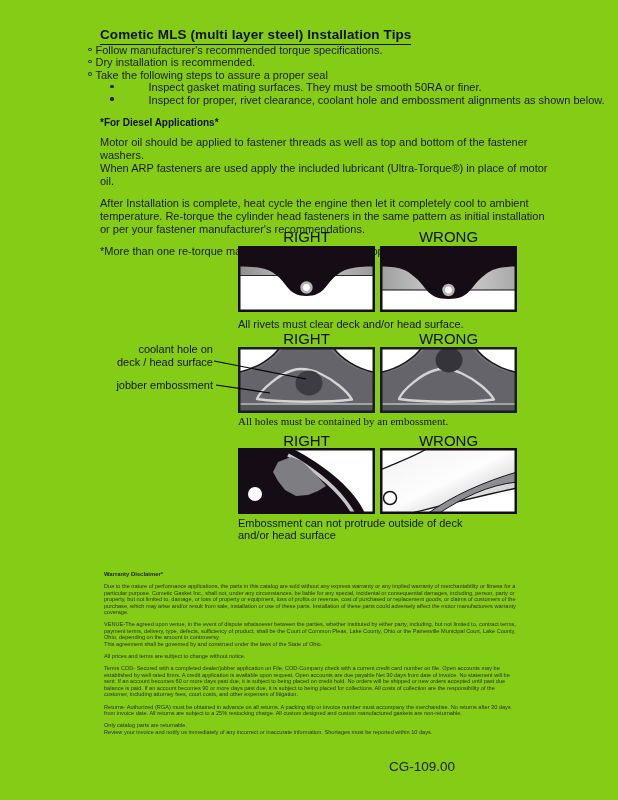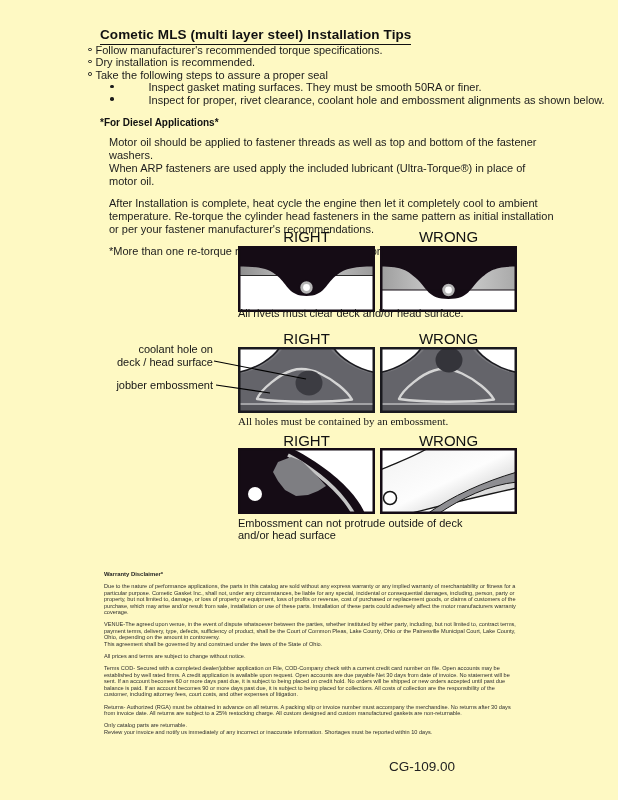--- a/index.html
+++ b/index.html
@@ -1,37 +1,37 @@
 <!DOCTYPE html>
 <html><head>
 <meta charset="utf-8">
 <style>
   * { margin:0; padding:0; box-sizing:border-box; }
   html,body { background:#fff; }
   body { font-family:"Liberation Sans","DejaVu Sans",sans-serif; color:#1a1a1a; }
-  .page { position:relative; width:618px; height:800px; background:#fef9c3; overflow:hidden; }
+  .page { position:relative; width:618px; height:800px; background:#84cc16; overflow:hidden; }
 
   
   .title-block { position:absolute; left:100px; top:25px; }
   .title { display:inline-block; font-size:13.5px; font-weight:700; color:#111;
            border-bottom:1.6px solid #111; padding-bottom:2px; letter-spacing:0.1px; }
 
   
   .tips { position:absolute; left:88px; top:44px; font-size:11px; line-height:12.4px; color:#1c1c1c; }
   .tip-row { display:flex; align-items:flex-start; }
   .tip-row.sub { padding-left:22px;gap:32px; }
   .b-ring { flex:0 0 auto; width:3.5px; height:3.5px; border:1px solid #1c1c1c; border-radius:50%;
             margin:3.5px 4px 0 0; }
   .b-dot  { flex:0 0 auto; width:3.5px; height:3.5px; background:#1c1c1c; border-radius:50%;
             margin:3.5px 3px 0 0; }
 
   
   .diesel { position:absolute; left:100px; top:116px; width:455px; font-size:11px; line-height:13px; }
   .diesel h2 { font-size:10px; font-weight:700; color:#111; margin-bottom:7px; }
-  .diesel p { white-space:pre-line; margin-bottom:9px; color:#1c1c1c;margin-left:9px; }
+  .diesel p { white-space:pre-line; margin-bottom:9px; color:#1c1c1c; }
 
   
   .dg-label { position:absolute; width:137px; text-align:center; font-size:15px; color:#111; }
   .dg-panel { position:absolute; width:137px; height:66px; }
   .dg-panel svg { display:block; width:137px; height:66px; }
   .dg-caption { position:absolute; left:238px; font-size:11px; line-height:12px; color:#161616;
                 white-space:pre-line; }
   .ann { position:absolute; width:161px; text-align:right; font-size:11px; line-height:12.5px;
          color:#161616; white-space:pre-line; }
   .leader-overlay { position:absolute; left:208px; top:345px; width:170px; height:60px; z-index:5;
@@ -122,21 +122,21 @@
       <rect x="0" y="18" width="137" height="26" fill="url(#gr1w)"></rect>
       <rect x="0" y="44" width="137" height="22" fill="#fff"></rect>
       <path d="M0,0 H137 V20.5 C114,20.5 109,25 100,33 C90,42 89,53 68.5,53 C48,53 47,42 37,33 C28,25 23,20.5 0,20.5 Z" fill="#150c15"></path>
       <line x1="0" y1="44" x2="137" y2="44" stroke="#150c15" stroke-width="1.2"></line>
       <circle cx="68.5" cy="44" r="7" fill="#b5b5b5" stroke="#150c15" stroke-width="1.6"></circle>
       <circle cx="68.5" cy="44" r="3.4" fill="#fff"></circle>
       <rect x="1.25" y="1.25" width="134.5" height="63.5" fill="none" stroke="#150c15" stroke-width="2.5"></rect>
     </svg>
   </div>
 
-  <div class="dg-caption" style="top:307px;">All rivets must clear deck and/or head surface.</div>
+  <div class="dg-caption" style="top:318px;">All rivets must clear deck and/or head surface.</div>
 
   <div class="dg-label" style="left:238px; top:330px;">RIGHT</div>
   <div class="dg-label" style="left:380px; top:330px;">WRONG</div>
 
   <div class="ann" style="left:52px; top:343px;">coolant hole on
 deck / head surface</div>
   <div class="ann" style="left:52px; top:379px;">jobber embossment</div>
 
   <svg class="leader-overlay" viewBox="0 0 170 60">
     <line x1="6" y1="16" x2="98" y2="34" stroke="#000" stroke-width="1.1"></line>

